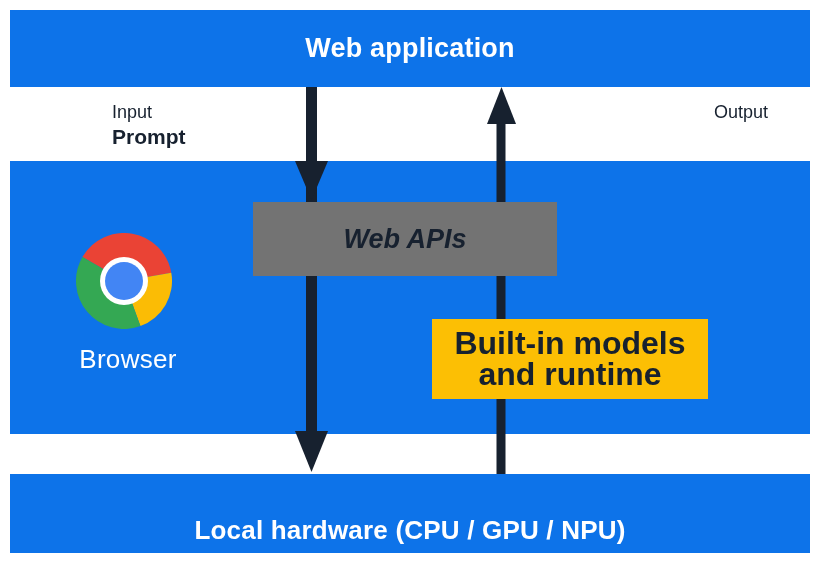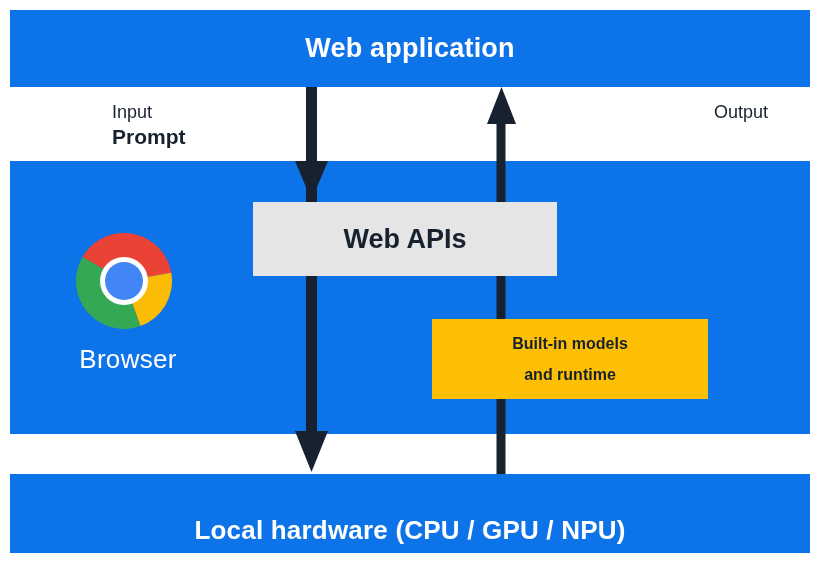--- a/index.html
+++ b/index.html
@@ -26,21 +26,21 @@
 
   .arrows { position:absolute; left:0; top:0; width:820px; height:566px; }
 
   .ybox { position:absolute; color:#17212f; font-weight:700; text-align:center; }
   .web-apis-box {
     left:253px; top:202px; width:304px; height:74px;
     font-size:27px; line-height:74px;
   }
   .builtin-box {
     left:432px; top:319px; width:276px; height:80px;
-    font-size:16px; line-height:31px; padding-top:0;
+    font-size:32px; line-height:31px; padding-top:0;
     display:flex; flex-direction:column; justify-content:center;
   }
 
   .chrome-logo { position:absolute; left:76px; top:233px; width:96px; height:96px; }
   .browser-label {
     position:absolute; left:38px; top:344px; width:180px; text-align:center;
     color:#ffffff; font-size:26px; font-weight:400; letter-spacing:0.3px;
   }
 </style>
 </head>
@@ -71,21 +71,21 @@
       <rect x="306" y="87" width="11" height="348" fill="#17212f"></rect>
       <polygon points="295,161 328,161 311.5,200" fill="#17212f"></polygon>
       <polygon points="295,431 328,431 311.5,472" fill="#17212f"></polygon>
     </g>
     <g>
       <rect x="496.5" y="120" width="9" height="354" fill="#17212f"></rect>
       <polygon points="487,124 516,124 501.5,87" fill="#17212f"></polygon>
     </g>
   </svg>
 
-  <div class="ybox web-apis-box" style="background-color: #e5e5e5;">
+  <div class="ybox web-apis-box" style="background-color: #737373; font-style: italic;">
     <span>Web APIs</span>
   </div>
   <div class="ybox builtin-box" style="background-color: rgb(252, 191, 4);">
     <div>Built-in models</div>
     <div>and runtime</div>
   </div>
 
   <svg class="chrome-logo" viewBox="-48 -48 96 96" xmlns="http://www.w3.org/2000/svg">
     <path d="M0,0 L-41.57,-24 A48,48 0 0 1 47.27,-8.33 Z" fill="#ea4335"></path>
     <path d="M0,0 L47.27,-8.33 A48,48 0 0 1 16.42,45.11 Z" fill="#fbbc05"></path>

